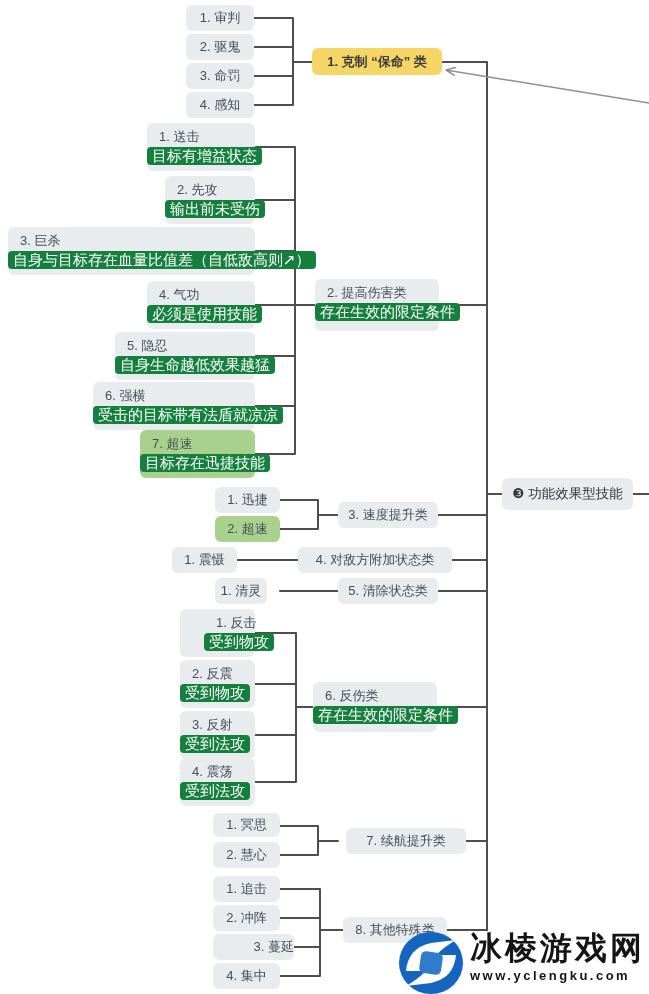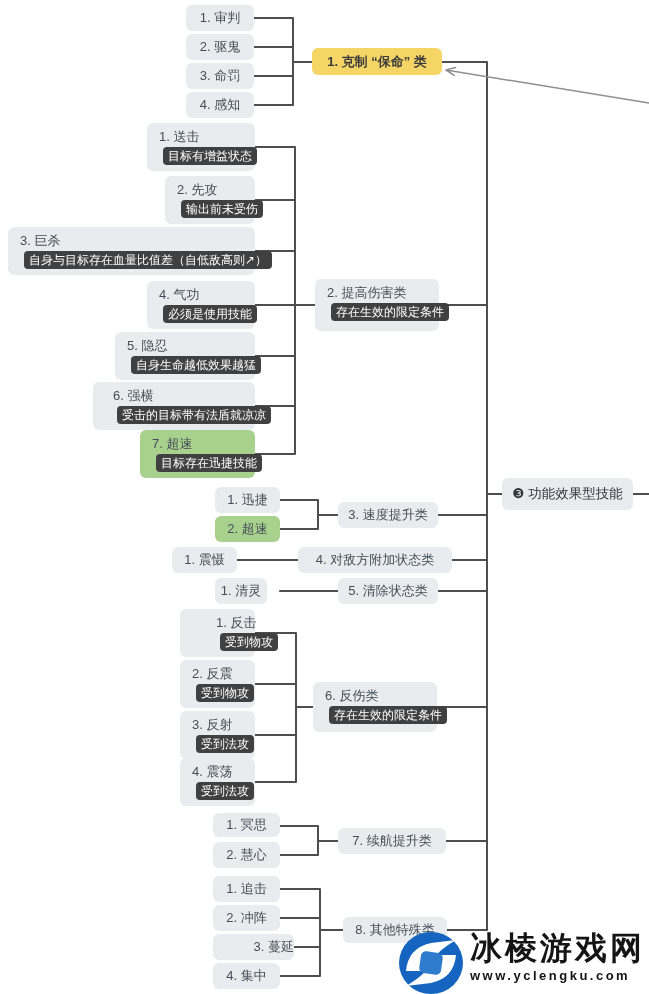--- a/index.html
+++ b/index.html
@@ -9,22 +9,22 @@
   }
   svg.connectors { position:absolute; left:0; top:0; width:649px; height:994px; }
   .node {
     position:absolute; box-sizing:border-box; background:#e9ecef;
     border-radius:6px; color:#454e58; font-size:13px; white-space:nowrap;
   }
   .leaf, .cat { display:flex; align-items:center; justify-content:center; }
   .badge-node { padding-top:3px; }
   .bn-title { padding:2px 8px 1px 12px; line-height:17px; }
   .cond-badge {
-    display:inline-block; margin:1px 0 0 16px; background:#404040; color:#ffffff;
-    font-size:12px; line-height:14px; padding:2px 5px; border-radius:4px;
+    display:inline-block; margin:1px 0 0 0; background:#15803d; color:#ffffff;
+    font-size:15px; line-height:14px; padding:2px 5px; border-radius:4px;
   }
   .yellow { background:#f5d565; font-weight:bold; color:#3c3c3c; }
   .green  { background:#a9d18e; }
   .root-node { display:flex; align-items:center; justify-content:center;
     font-size:13.5px; color:#30373d; }
   .watermark { position:absolute; left:396px; top:925px; width:253px; height:69px; }
   .wm-logo { position:absolute; left:2px; top:6px; }
   .wm-text { position:absolute; left:74px; top:6px; }
   .wm-name { font-size:32px; font-weight:bold; letter-spacing:3px; color:#141414; line-height:34px; }
   .wm-url  { font-size:13px; font-weight:bold; letter-spacing:2.5px; color:#141414; margin-top:3px; }
@@ -81,21 +81,21 @@
     <span class="cond-badge">自身与目标存在血量比值差（自低敌高则↗）</span>
   </div>
   <div class="node badge-node" style="left:147px;top:281px;width:108px;height:48px;">
     <div class="bn-title">4. 气功</div>
     <span class="cond-badge">必须是使用技能</span>
   </div>
   <div class="node badge-node" style="left:115px;top:332px;width:140px;height:48px;">
     <div class="bn-title">5. 隐忍</div>
     <span class="cond-badge">自身生命越低效果越猛</span>
   </div>
-  <div class="node badge-node" style="left:93px;top:382px;width:162px;height:48px;padding-left:8px;">
+  <div class="node badge-node" style="left:93px;top:382px;width:162px;height:48px;">
     <div class="bn-title">6. 强横</div>
     <span class="cond-badge">受击的目标带有法盾就凉凉</span>
   </div>
   <div class="node badge-node green" style="left:140px;top:430px;width:115px;height:48px;">
     <div class="bn-title">7. 超速</div>
     <span class="cond-badge">目标存在迅捷技能</span>
   </div>
   <div class="node badge-node" style="left:315px;top:279px;width:124px;height:52px;">
     <div class="bn-title">2. 提高伤害类</div>
     <span class="cond-badge">存在生效的限定条件</span>
@@ -149,21 +149,21 @@
     <div class="bn-title">6. 反伤类</div>
     <span class="cond-badge">存在生效的限定条件</span>
   </div>
 
   <div class="node leaf" style="left:213px;top:813px;width:67px;height:24px;">
       <span>1. 冥思</span>
     </div>
   <div class="node leaf" style="left:213px;top:842px;width:67px;height:26px;">
       <span>2. 慧心</span>
     </div>
-  <div class="node cat" style="left:338px;top:828px;width:108px;height:26px;">
+  <div class="node cat" style="left:346px;top:828px;width:120px;height:26px;">
       <span>7. 续航提升类</span>
     </div>
 
   <div class="node leaf" style="left:213px;top:876px;width:67px;height:26px;">
       <span>1. 追击</span>
     </div>
   <div class="node leaf" style="left:213px;top:905px;width:67px;height:26px;">
       <span>2. 冲阵</span>
     </div>
   <div class="node leaf" style="left:213px;top:934px;width:81px;height:26px;justify-content:flex-end;">

